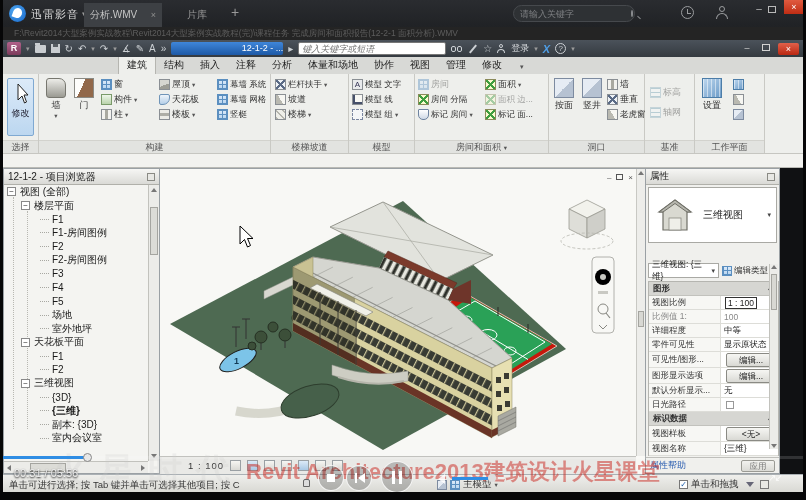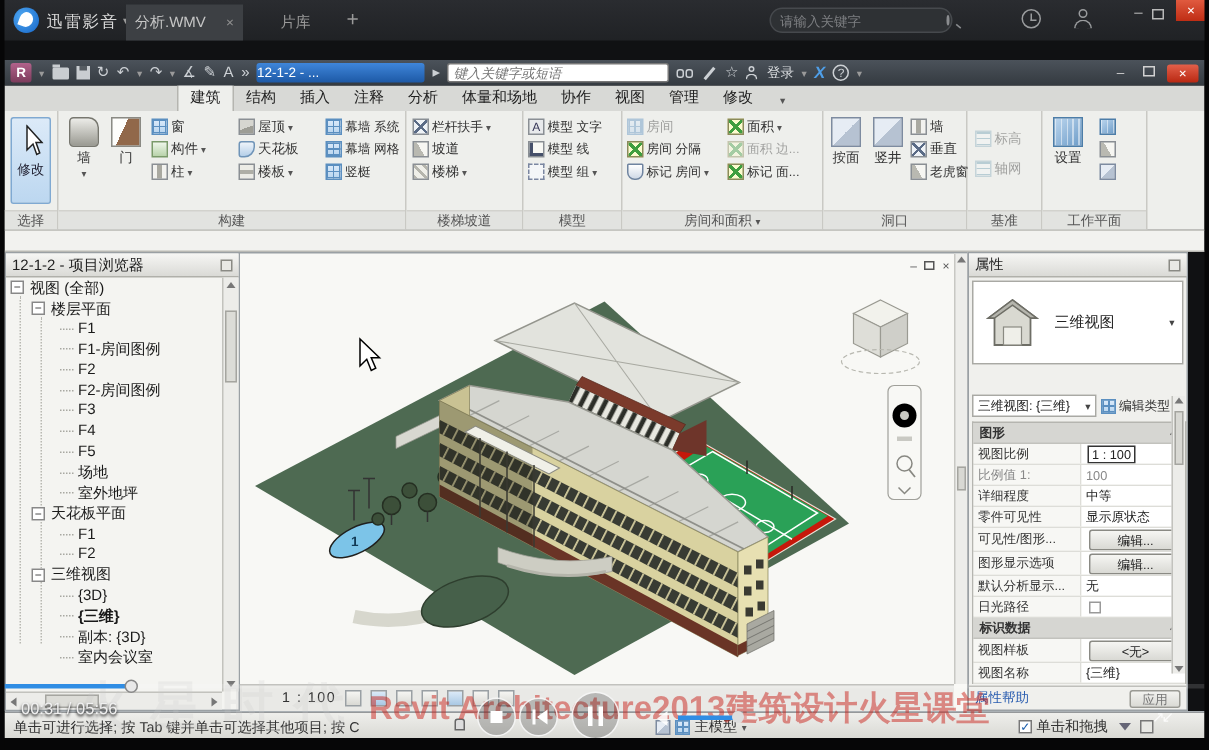--- a/index.html
+++ b/index.html
@@ -37,21 +37,21 @@
   #ppath{position:absolute;left:0;top:27px;width:806px;height:13px;background:#242424;color:rgba(160,160,160,.45);font-size:8.5px;line-height:13px;padding-left:14px;white-space:nowrap;overflow:hidden;z-index:39}
 
   
   #rtitle{position:absolute;left:3px;top:40px;width:800px;height:17px;background:linear-gradient(#4b525a,#343a40);display:flex;align-items:center;gap:5px;padding:0 4px;z-index:10}
   .rlogo{width:14px;height:13px;background:linear-gradient(#b2628b,#7c3c5c);color:#fff;font-size:9px;font-weight:bold;text-align:center;line-height:13px;border-radius:2px}
   .tico{color:#ccd0d4;font-size:10px;line-height:13px}
   .tfold{width:11px;height:8px;background:#c9cdd1;border-radius:1px;position:relative}
   .tfold i{position:absolute;left:0;top:-2px;width:5px;height:2px;background:#c9cdd1}
   .tdisk{width:9px;height:9px;background:#c9cdd1;position:relative}
   .tdisk i{position:absolute;left:2px;top:0;width:5px;height:3px;background:#565c62}
-  #rdoc{width:112px;height:13px;background:linear-gradient(#3f86da,#1d59a6);border-radius:2px;color:#fff;font-size:9px;text-align:left;line-height:13px;white-space:nowrap;overflow:hidden}
+  #rdoc{width:112px;height:13px;background:linear-gradient(#3f86da,#1d59a6);border-radius:2px;color:#fff;font-size:9px;text-align:right;line-height:13px;white-space:nowrap;overflow:hidden}
   #rsearch{width:148px;height:13px;background:#fff;border:1px solid #777;border-radius:2px;display:flex;align-items:center;padding:0 3px}
   #rsearch input{flex:1;border:0;outline:0;background:transparent;font-size:9px;font-style:italic;color:#777;font-family:"Liberation Sans",sans-serif}
   .binoc{width:12px;height:8px;position:relative}
   .binoc i,.binoc b{position:absolute;top:1px;width:5px;height:6px;border:1px solid #ccd0d4;border-radius:2px}
   .binoc b{left:6px}
   .wrench{width:10px;height:10px;position:relative}
   .wrench i{position:absolute;left:4px;top:0;width:2px;height:10px;background:#ccd0d4;transform:rotate(40deg)}
   .persn{width:9px;height:10px;position:relative}
   .persn i{position:absolute;left:2px;top:0;width:4px;height:4px;border:1px solid #ccd0d4;border-radius:50%}
   .persn b{position:absolute;left:0;top:5px;width:8px;height:4px;border:1px solid #ccd0d4;border-bottom:0;border-radius:4px 4px 0 0}
@@ -126,21 +126,21 @@
   #vwctl{position:absolute;right:12px;top:4px;display:flex;gap:5px;color:#555;font-size:8px;z-index:3}
   #vwctl .rbox{width:7px;height:6px;border:1px solid #555;margin-top:1px}
   #vscroll{position:absolute;right:0;top:0;bottom:18px;width:9px;background:#ededea;border-left:1px solid #c8c8c3;z-index:3}
   #vthumb{position:absolute;left:1px;top:142px;width:6px;height:16px;background:#d8d8d3;border:1px solid #a5a5a0}
   #viewbar{position:absolute;left:0;right:9px;bottom:0;height:18px;background:#e9e9e6;border-top:1px solid #b9b9b4;display:flex;align-items:center;gap:6px;padding-left:28px;z-index:3}
   #viewbar .scale{font-size:9.5px;color:#333;letter-spacing:1px}
   .vbic{width:11px;height:11px;border:1px solid #9aa0a4;background:linear-gradient(#f6f6f3,#d9d9d4);flex:none}
   .vbic.b{background:linear-gradient(#dceaf8,#a9c8e4)}
 
   
-  #props{position:absolute;left:645px;top:168px;width:147px;height:306px;background:#f0f0ed;border:1px solid #9aa0a4;z-index:7;display:flex;flex-direction:column}
+  #props{position:absolute;left:645px;top:168px;width:135px;height:306px;background:#f0f0ed;border:1px solid #9aa0a4;z-index:7;display:flex;flex-direction:column}
   #phead{height:16px;background:linear-gradient(#f6f6f4,#dadad6);border-bottom:1px solid #b0b0aa;font-size:9.5px;color:#222;display:flex;align-items:center;justify-content:space-between;padding:0 4px;flex:none}
   #ptype{margin:2px 2px 0;height:56px;background:#fff;border:1px solid #a9a9a4;display:flex;align-items:center;flex:none}
   #ptype .tlab{font-size:10px;color:#222;margin-left:8px;flex:1}
   #ptype .tcar{font-size:7px;color:#444;margin-right:5px}
   #pinstrow{margin:20px 2px 0;height:15px;display:flex;gap:3px;flex:none}
   #pinst{flex:1;background:#fff;border:1px solid #a9a9a4;font-size:8.5px;color:#222;display:flex;align-items:center;justify-content:space-between;padding:0 3px}
   #pedit{width:55px;display:flex;align-items:center;gap:2px;font-size:8.5px;color:#333}
   #pedit .ic{width:10px;height:10px}
   #pgrid{margin:3px 0 0 2px;border:1px solid #b5b5b0;border-bottom:0;flex:none}
   .prow{height:14px;display:flex;font-size:8.5px;border-bottom:1px solid #dddDD8;border-bottom:1px solid #ddddd8}
@@ -225,20 +225,21 @@
       </div>
     <div id="puser">
         <i></i>
         <b></b>
       </div>
     <div id="pmin" class="winbtn">–</div>
     <div id="prest"></div>
     <div id="pclose">×</div>
   </div>
 
+  <div id="ppath">F:\Revit2014大型案例实战教程\Revit2014大型案例实战教程(完)\课程任务 完成房间和面积报告(12-2-1 面积分析).WMV</div>
 
   <div id="rtitle">
     <span class="rlogo">R</span>
     <span class="pcaret">▾</span>
     <span class="tfold">
         <i></i>
       </span>
     <span class="tdisk">
         <i></i>
       </span>

